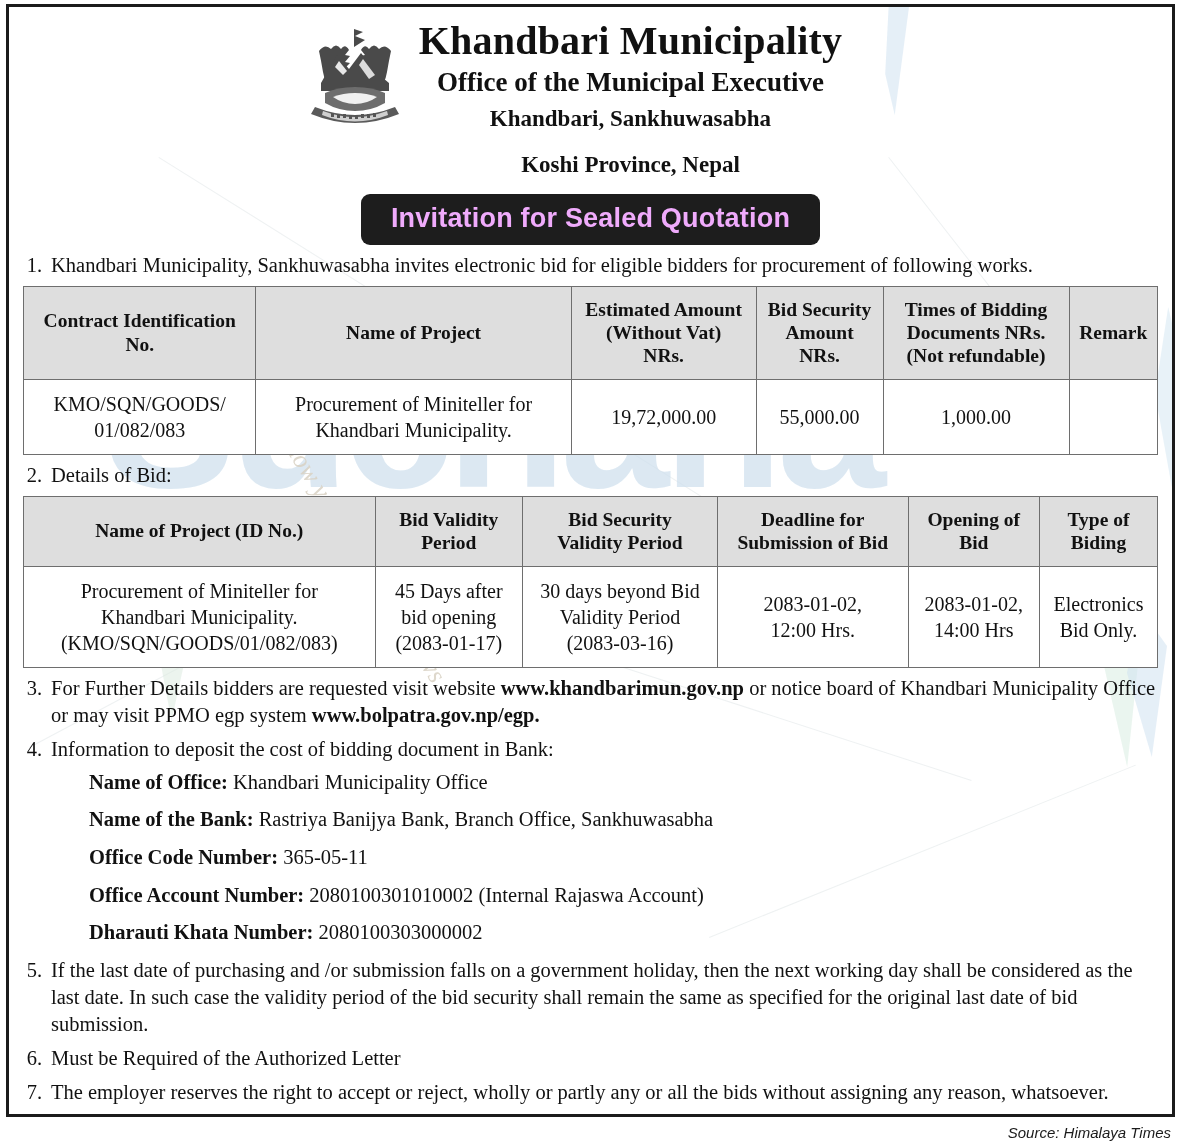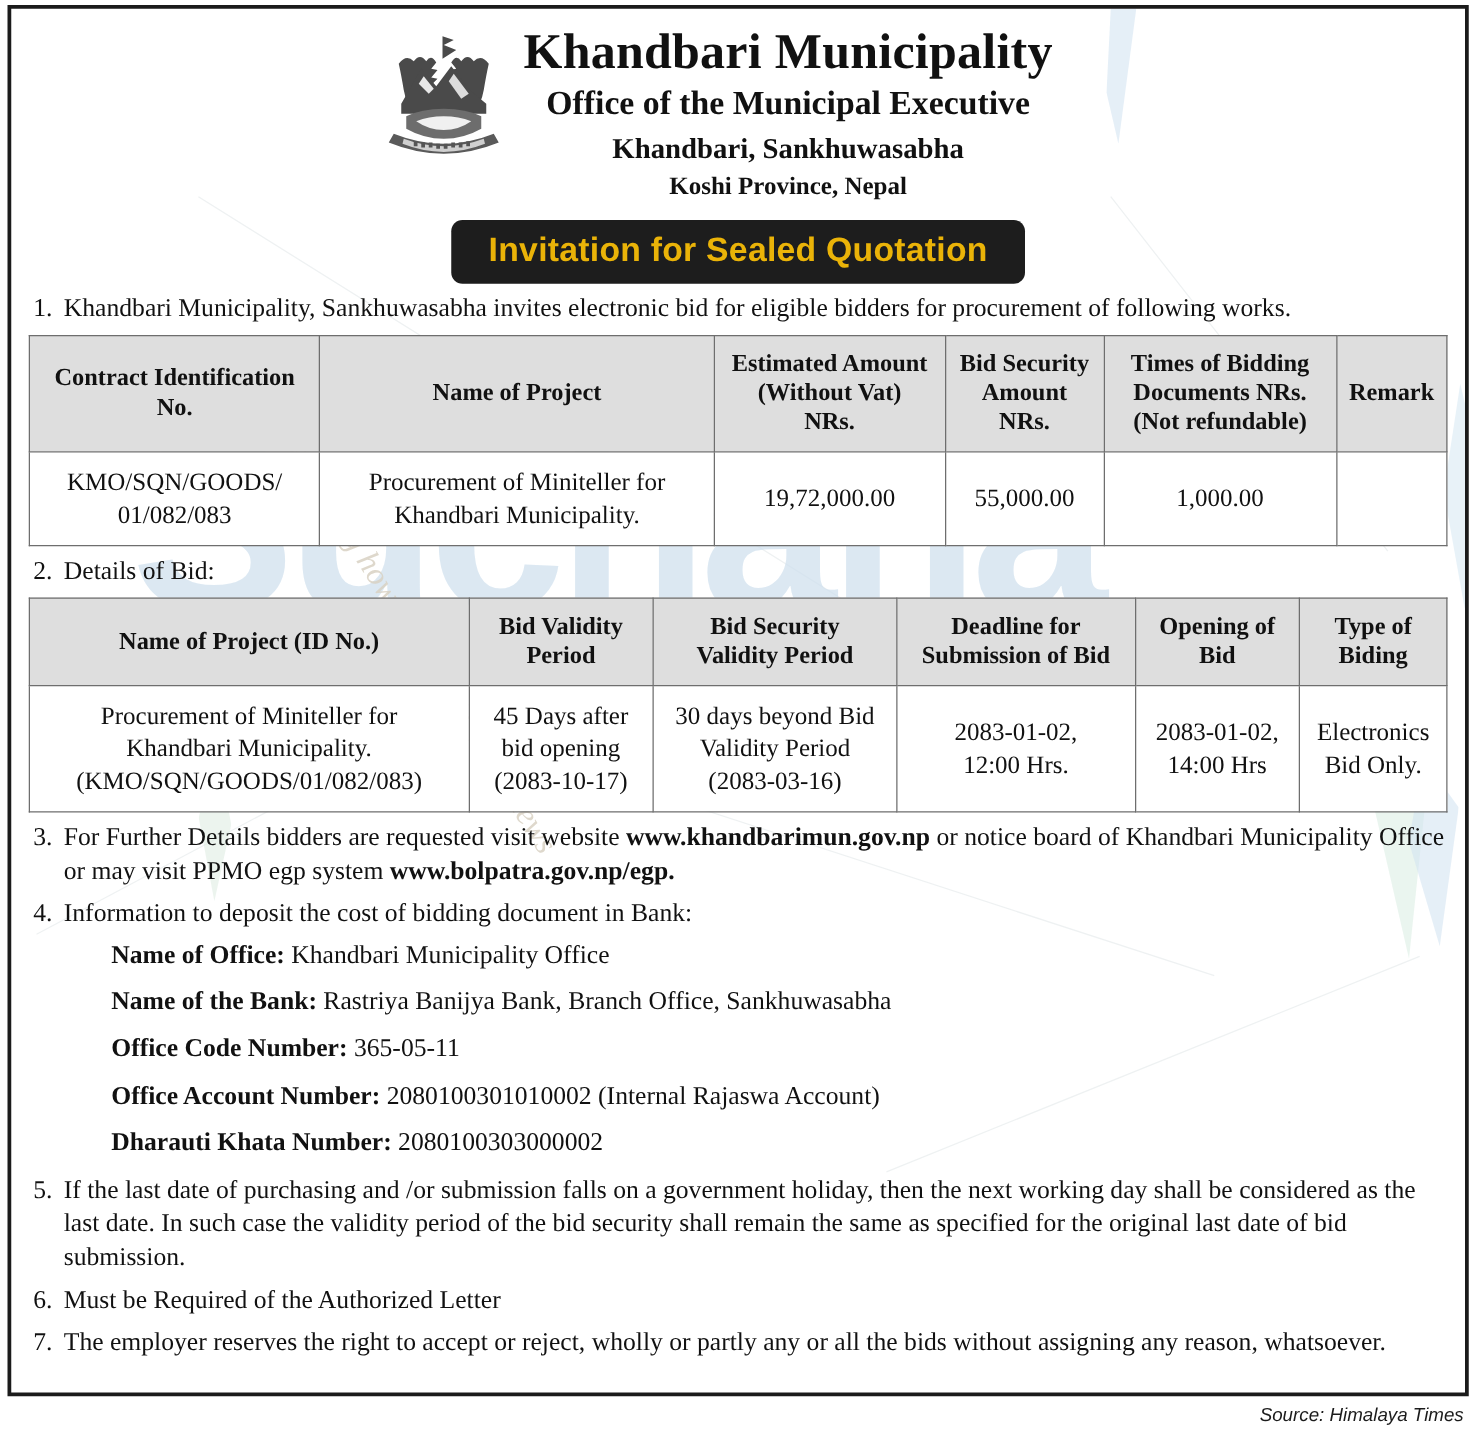--- a/index.html
+++ b/index.html
@@ -132,28 +132,28 @@
   .emblem svg { display: block; width: 112px; height: 104px; }
   .titles { text-align: center; padding-right: 40px; }
   .t1 {
     font-size: 40px; font-weight: 700; line-height: 1.1;
     letter-spacing: .2px;
   }
   .t2 {
     font-size: 27px; font-weight: 700; line-height: 1.25; margin-top: 3px;
   }
   .t3 { font-size: 23px; font-weight: 700; line-height: 1.3; margin-top: 4px; }
-  .t4 { font-size: 20px; font-weight: 700; line-height: 1.3; margin-top: 2px; }
+  .t4 { font-size: 23px; font-weight: 700; line-height: 1.3; margin-top: 16px; }
 
   
   .banner-wrap { text-align: center; margin-top: 14px; }
   .banner {
     display: inline-block;
     background: #1d1d1d;
-    color: #eab308;
+    color: #f0abfc;
     border-radius: 9px;
     padding: 9px 30px 11px 30px;
     font-family: "Liberation Sans", sans-serif;
     font-weight: 700;
     font-size: 27px;
     letter-spacing: .2px;
   }
   .pubdate {
     text-align: center;
     font-size: 21px;
@@ -421,21 +421,21 @@
           <tbody>
             <tr>
               <td>
                 <span>Procurement of Miniteller for</span><br>
                 <span>Khandbari Municipality.</span><br>
                 <span>(KMO/SQN/GOODS/01/082/083)</span>
               </td>
               <td>
                 <span>45 Days after</span><br>
                 <span>bid opening</span><br>
-                <span>(2083-10-17)</span>
+                <span>(2083-01-17)</span>
               </td>
               <td>
                 <span>30 days beyond Bid</span><br>
                 <span>Validity Period</span><br>
                 <span>(2083-03-16)</span>
               </td>
               <td>
                 <span>2083-01-02,</span><br>
                 <span>12:00 Hrs.</span>
               </td>

